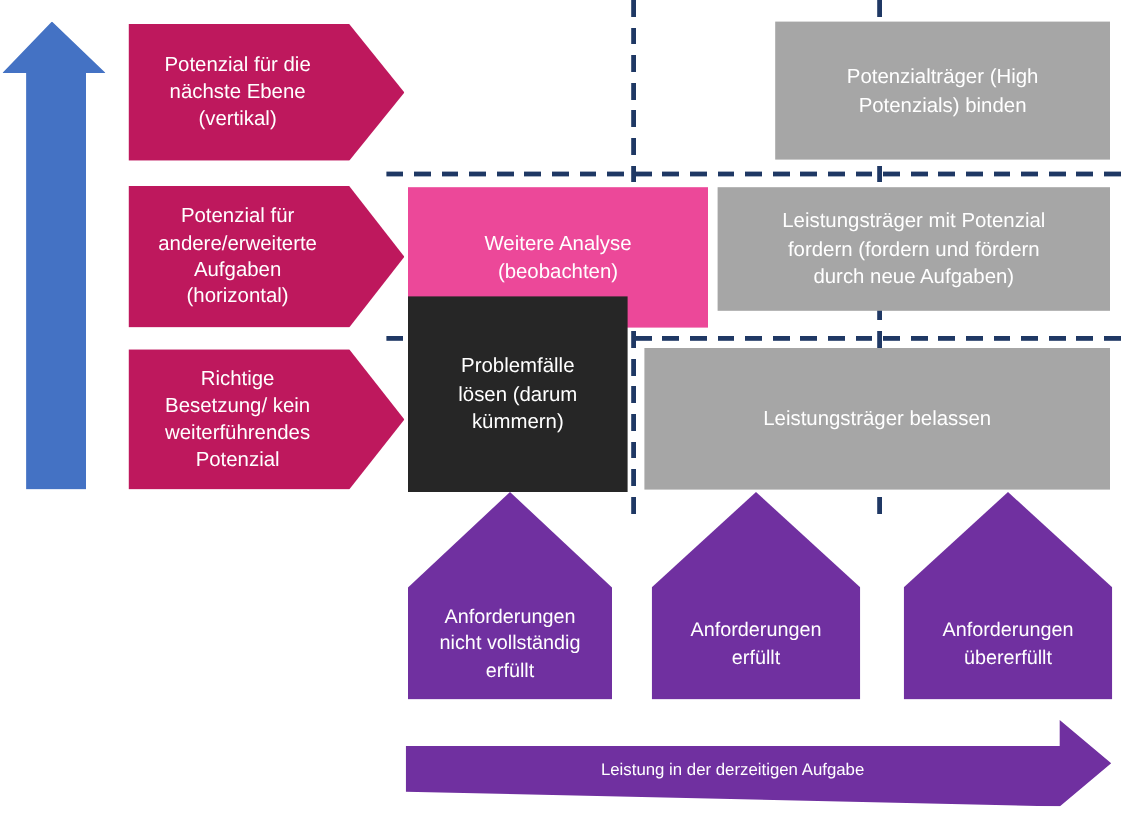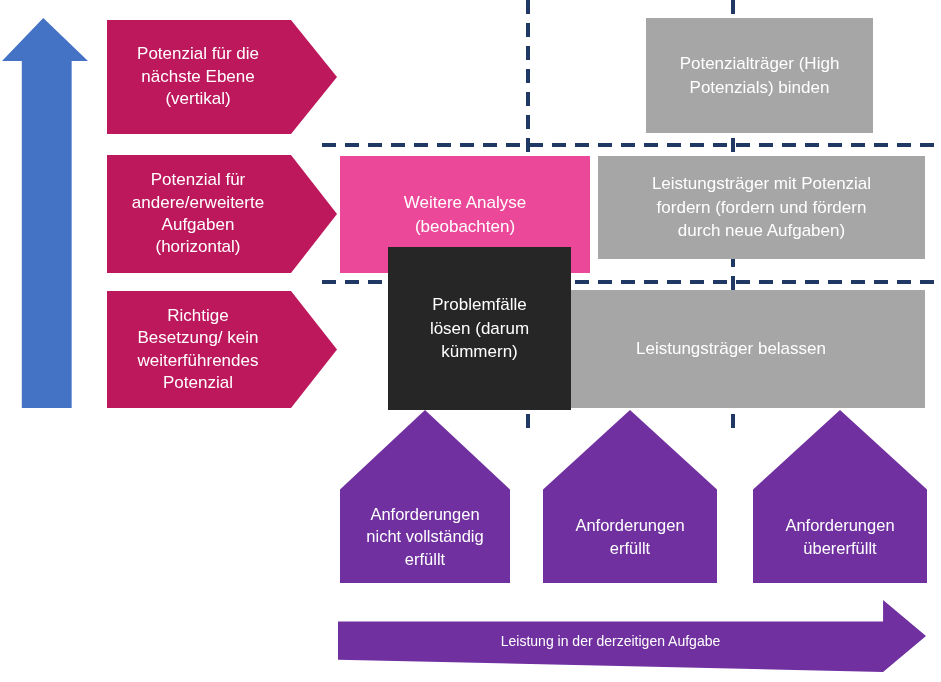--- a/index.html
+++ b/index.html
@@ -48,24 +48,24 @@
 
   
   .box{
     position:absolute;z-index:2;display:flex;align-items:center;justify-content:center;
     box-sizing:border-box;font-size:17px;line-height:1.4;
   }
   .box-light{background:#A6A6A6;}
   .box-dark{background:#ec4899;}
   .box-black{background:#262626;z-index:3;}
   .box-talente   {left:340px;top:18px; width:300px;height:115px;}
-  .box-binden    {left:646px;top:18px; width:227px;height:115px;}
+  .box-binden    {left:646px;top:18px; width:279px;height:115px;}
   .box-analyse   {left:340px;top:156px;width:250px;height:117px;}
   .box-fordern   {left:598px;top:156px;width:327px;height:103px;}
-  .box-problem   {left:340px;top:247px;width:183px;height:163px;margin-left:48px;}
+  .box-problem   {left:340px;top:247px;width:183px;height:163px;}
   .box-belassen  {left:537px;top:290px;width:388px;height:118px;}
 
   
   .perf-arrow{
     position:absolute;top:410px;height:173px;background:#7030A0;z-index:2;
     clip-path:polygon(50% 0, 100% 46%, 100% 100%, 0 100%, 0 46%);
     display:flex;align-items:center;justify-content:center;
     box-sizing:border-box;padding-top:80px;
     font-size:16.5px;line-height:1.35;
   }

